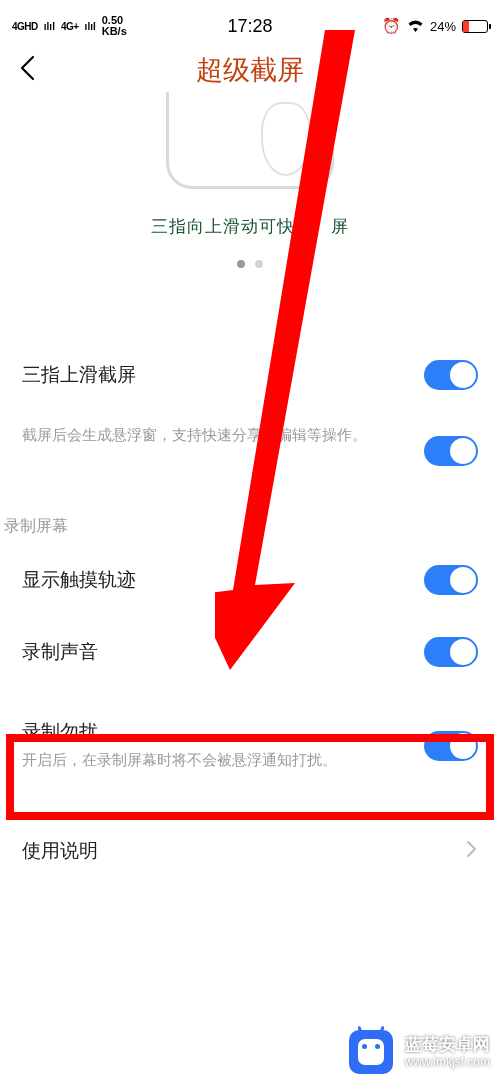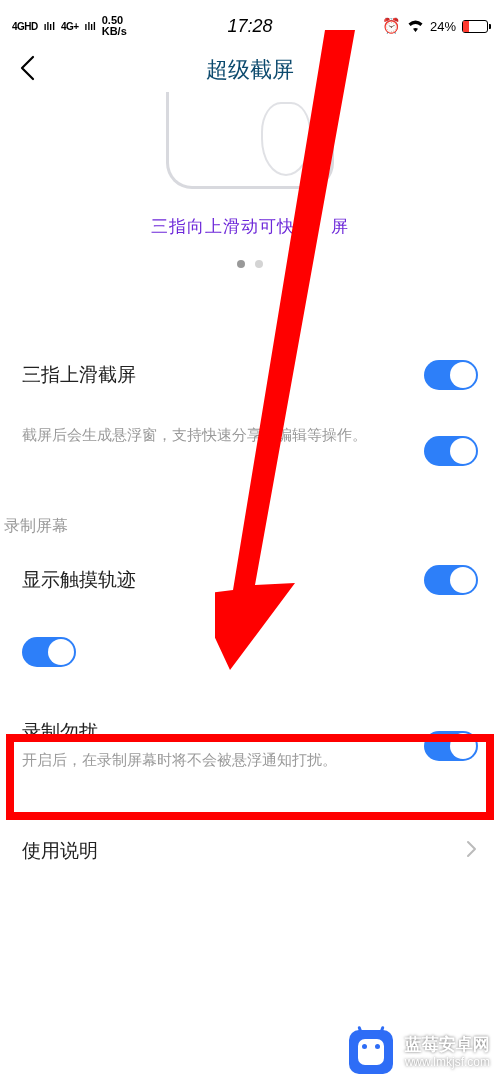--- a/index.html
+++ b/index.html
@@ -33,21 +33,20 @@
       font-weight: 600;
     }
     .status-left .net { letter-spacing: -0.5px; }
     .status-left .kbs { font-size: 11px; line-height: 1; }
     .status-center {
       font-size: 18px;
       font-weight: 400;
       position: absolute;
       left: 50%;
       transform: translateX(-50%);
-      font-style: italic;
     }
     .status-right {
       display: flex;
       align-items: center;
       gap: 6px;
       font-size: 13px;
     }
     .status-right .batt-pct { font-size: 13px; }
     .alarm-icon, .wifi-icon { font-size: 15px; }
     .battery {
@@ -84,22 +83,22 @@
       position: relative;
     }
     .back-btn {
       position: absolute;
       left: 18px;
       font-size: 28px;
       font-weight: 300;
       line-height: 1;
     }
     .nav-title {
-      font-size: 22px;
-      color: #0c4a6e;
+      font-size: 27px;
+      color: #c2410c;
     }
 
     .illus-area {
       height: 200px;
       display: flex;
       flex-direction: column;
       align-items: center;
       justify-content: flex-end;
     }
     .phone-outline {
@@ -116,21 +115,21 @@
     .hand-shape {
       width: 50px;
       height: 74px;
       border: 2.5px solid #d8d9de;
       border-radius: 40% 40% 50% 50%;
       position: relative;
       opacity: 0.8;
     }
     .caption {
       font-size: 17px;
-      color: #6d28d9;
+      color: #14532d;
       margin-top: 26px;
       letter-spacing: 1px;
     }
     .dots {
       display: flex;
       gap: 10px;
       margin-top: 22px;
       margin-bottom: 30px;
     }
     .dot {
@@ -332,20 +331,23 @@
 <div class="section-header">录制屏幕</div>
 
 <div class="row">
   <div class="row-text">
     <div class="row-label">显示触摸轨迹</div>
   </div>
   <div class="toggle"></div>
 </div>
 
 <div class="row" style="margin-top:6px;">
+  <div class="row-text">
+    <div class="row-label">录制声音</div>
+  </div>
   <div class="toggle"></div>
 </div>
 
 <div class="row" style="align-items:flex-start;margin-top:18px;">
   <div class="row-text">
     <div class="row-label">录制勿扰</div>
     <div class="row-desc">开启后，在录制屏幕时将不会被悬浮通知打扰。</div>
   </div>
   <div class="toggle" style="margin-top:14px;"></div>
 </div>

